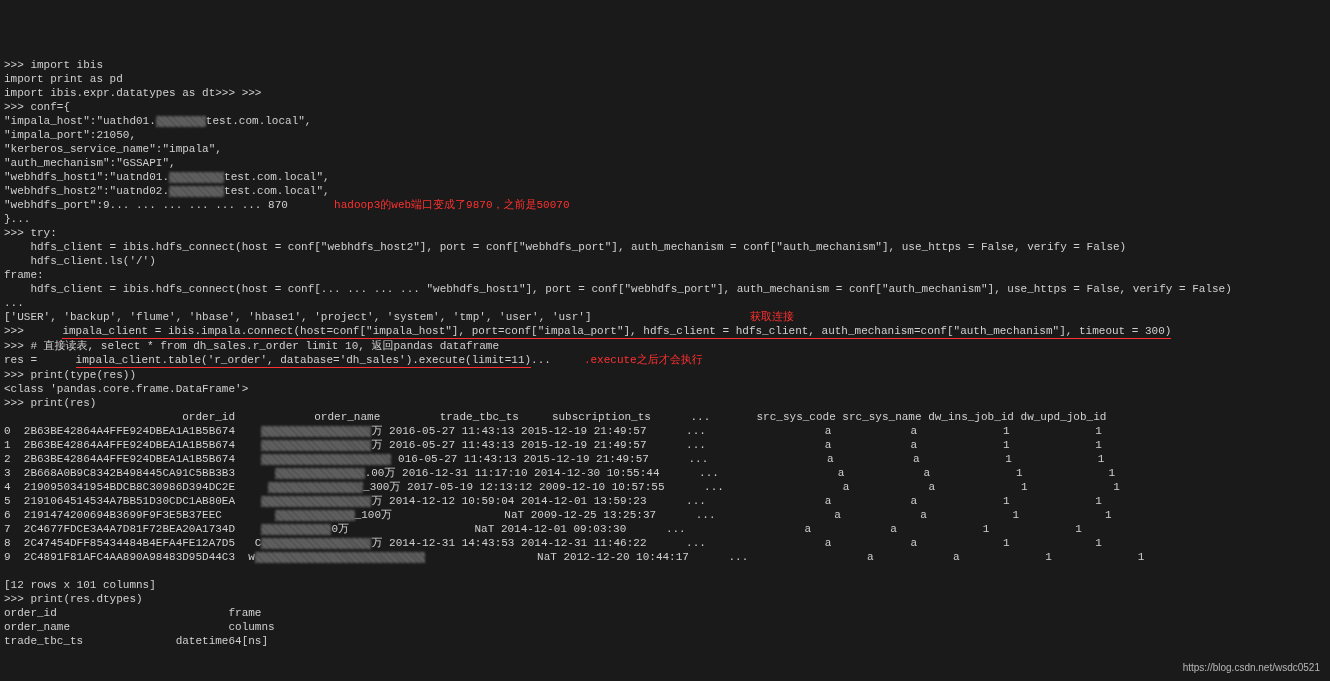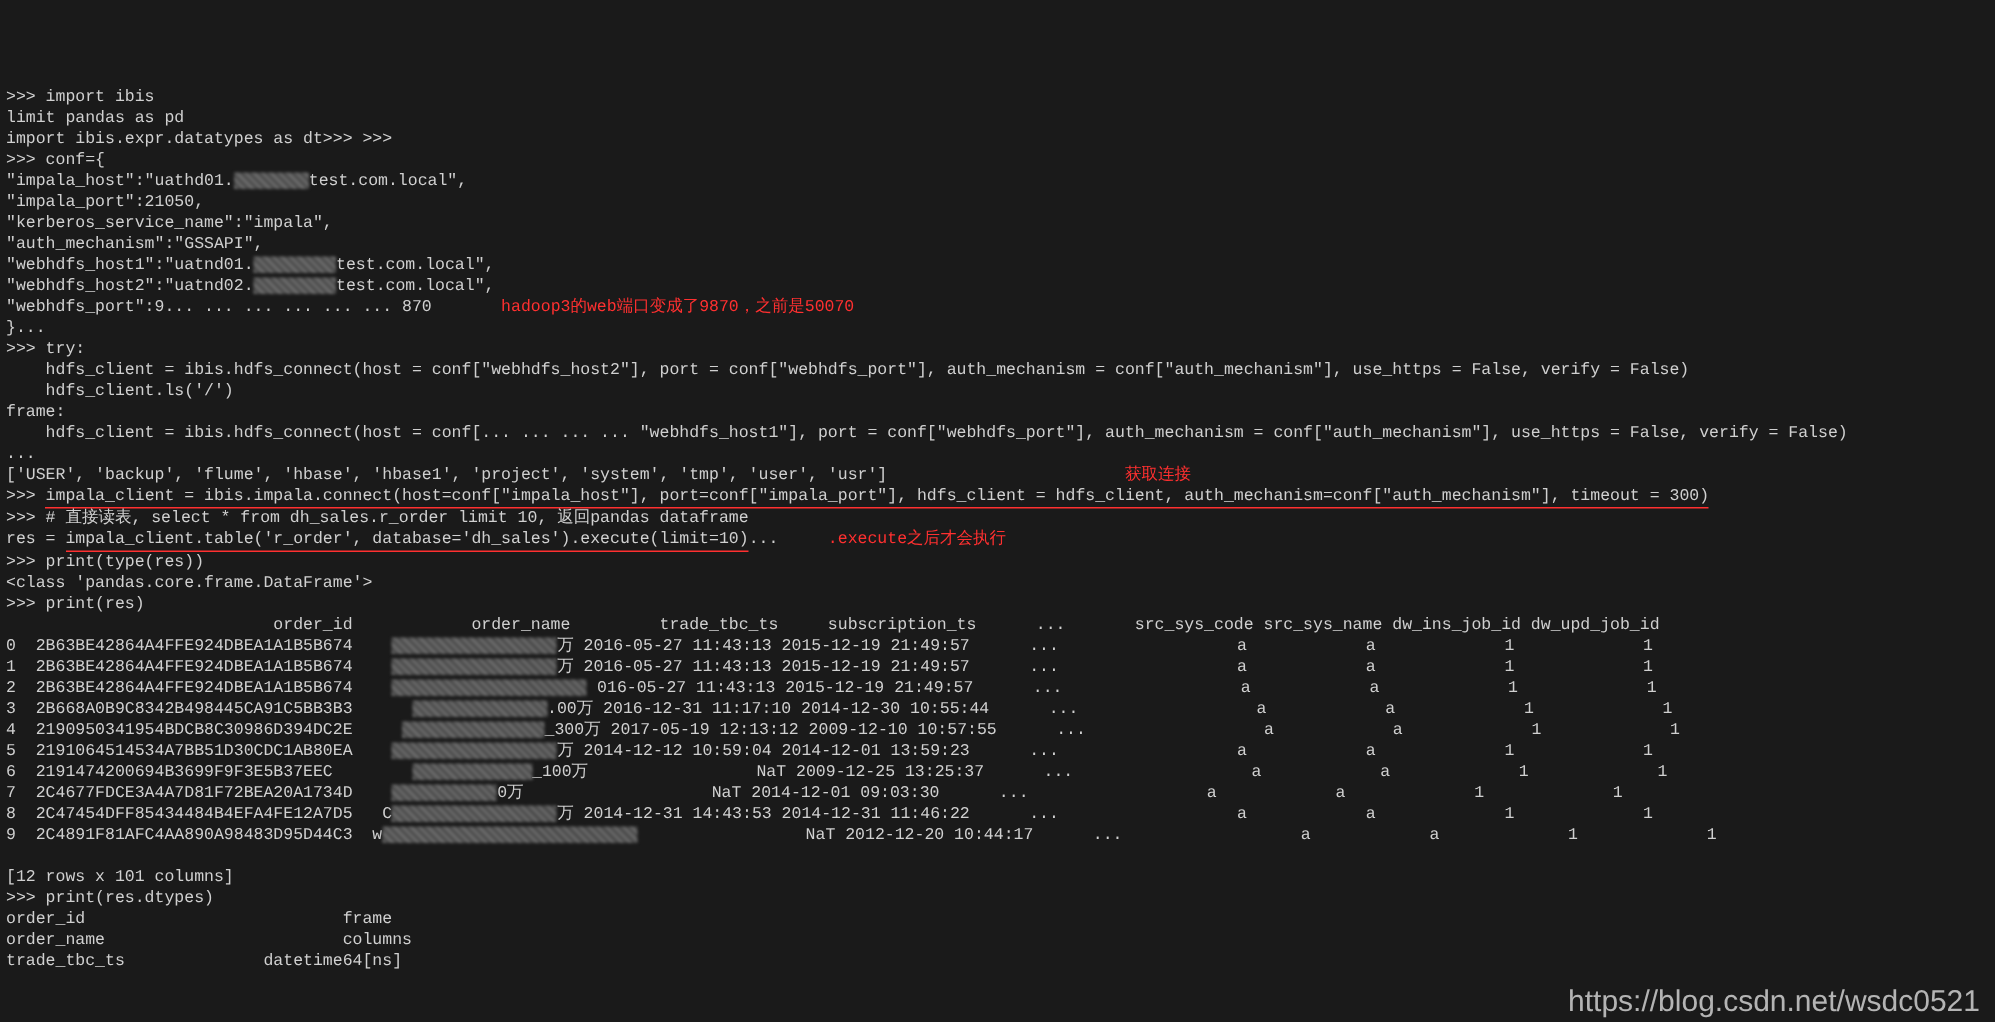--- a/index.html
+++ b/index.html
@@ -10,66 +10,66 @@
     font-size: 11px;
     line-height: 14px;
     white-space: pre;
     overflow: hidden;
     width: 1330px;
     height: 681px;
     padding: 2px 4px;
     position: relative;
   }
   .annot-red { color: #ff3030; font-family: Liberation Mono, monospace; }
-  .underline-red { border-bottom: 1px solid #ff3030; display: inline-block; }
+  .underline-red { border-bottom: 1px solid #ff3030; display: inline-block; margin-left: 32px; }
   .pixelated {
     display: inline-block;
     background: repeating-linear-gradient(45deg, #6a6a6a 0 2px, #4a4a4a 2px 4px);
     height: 11px;
     vertical-align: middle;
     filter: blur(1px);
   }
   .watermark {
     position: absolute;
     right: 10px;
     bottom: 6px;
     color: #cfcfcf;
     font-family: Arial, sans-serif;
-    font-size: 20px;
+    font-size: 10px;
     opacity: 0.85;
     text-align: right;
   }
 </style>
 </head>
 <body>
 
 
 
 <div><span>&gt;&gt;&gt; import ibis</span>
-<span>limit pandas as pd</span>
+<span>import print as pd</span>
 <span>import ibis.expr.datatypes as dt&gt;&gt;&gt; &gt;&gt;&gt;</span>
 <span>&gt;&gt;&gt; conf={</span>
 <span>"impala_host":"uathd01.<span class="pixelated" style="width:50px"></span>test.com.local",</span>
 <span>"impala_port":21050,</span>
 <span>"kerberos_service_name":"impala",</span>
 <span>"auth_mechanism":"GSSAPI",</span>
 <span>"webhdfs_host1":"uatnd01.<span class="pixelated" style="width:55px"></span>test.com.local",</span>
 <span>"webhdfs_host2":"uatnd02.<span class="pixelated" style="width:55px"></span>test.com.local",</span>
 <span><span>"webhdfs_port":9... ... ... ... ... ... 870</span>       <span class="annot-red">hadoop3的web端口变成了9870，之前是50070</span></span>
 <span>}...</span>
 <span>&gt;&gt;&gt; try:</span>
 <span>    hdfs_client = ibis.hdfs_connect(host = conf["webhdfs_host2"], port = conf["webhdfs_port"], auth_mechanism = conf["auth_mechanism"], use_https = False, verify = False)</span>
 <span>    hdfs_client.ls('/')</span>
 <span>frame:</span>
 <span>    hdfs_client = ibis.hdfs_connect(host = conf[... ... ... ... "webhdfs_host1"], port = conf["webhdfs_port"], auth_mechanism = conf["auth_mechanism"], use_https = False, verify = False)</span>
 <span>...</span>
 <span><span>['USER', 'backup', 'flume', 'hbase', 'hbase1', 'project', 'system', 'tmp', 'user', 'usr']</span>                        <span class="annot-red">获取连接</span></span>
 <span>&gt;&gt;&gt; <span class="underline-red">impala_client = ibis.impala.connect(host=conf["impala_host"], port=conf["impala_port"], hdfs_client = hdfs_client, auth_mechanism=conf["auth_mechanism"], timeout = 300)</span></span>
 <span>&gt;&gt;&gt; # 直接读表, select * from dh_sales.r_order limit 10, 返回pandas dataframe</span>
-<span>res = <span class="underline-red">impala_client.table('r_order', database='dh_sales').execute(limit=10)</span>...     <span class="annot-red">.execute之后才会执行</span></span>
+<span>res = <span class="underline-red">impala_client.table('r_order', database='dh_sales').execute(limit=11)</span>...     <span class="annot-red">.execute之后才会执行</span></span>
 <span>&gt;&gt;&gt; print(type(res))</span>
 <span>&lt;class 'pandas.core.frame.DataFrame'&gt;</span>
 <span>&gt;&gt;&gt; print(res)</span>
 <span>                           order_id            order_name         trade_tbc_ts     subscription_ts      ...       src_sys_code src_sys_name dw_ins_job_id dw_upd_job_id</span>
 <span>0  2B63BE42864A4FFE924DBEA1A1B5B674    <span class="pixelated" style="width:110px"></span>万 2016-05-27 11:43:13 2015-12-19 21:49:57      ...                  a            a             1             1</span>
 <span>1  2B63BE42864A4FFE924DBEA1A1B5B674    <span class="pixelated" style="width:110px"></span>万 2016-05-27 11:43:13 2015-12-19 21:49:57      ...                  a            a             1             1</span>
 <span>2  2B63BE42864A4FFE924DBEA1A1B5B674    <span class="pixelated" style="width:130px"></span> 016-05-27 11:43:13 2015-12-19 21:49:57      ...                  a            a             1             1</span>
 <span>3  2B668A0B9C8342B498445CA91C5BB3B3      <span class="pixelated" style="width:90px"></span>.00万 2016-12-31 11:17:10 2014-12-30 10:55:44      ...                  a            a             1             1</span>
 <span>4  2190950341954BDCB8C30986D394DC2E     <span class="pixelated" style="width:95px"></span>_300万 2017-05-19 12:13:12 2009-12-10 10:57:55      ...                  a            a             1             1</span>
 <span>5  2191064514534A7BB51D30CDC1AB80EA    <span class="pixelated" style="width:110px"></span>万 2014-12-12 10:59:04 2014-12-01 13:59:23      ...                  a            a             1             1</span>

